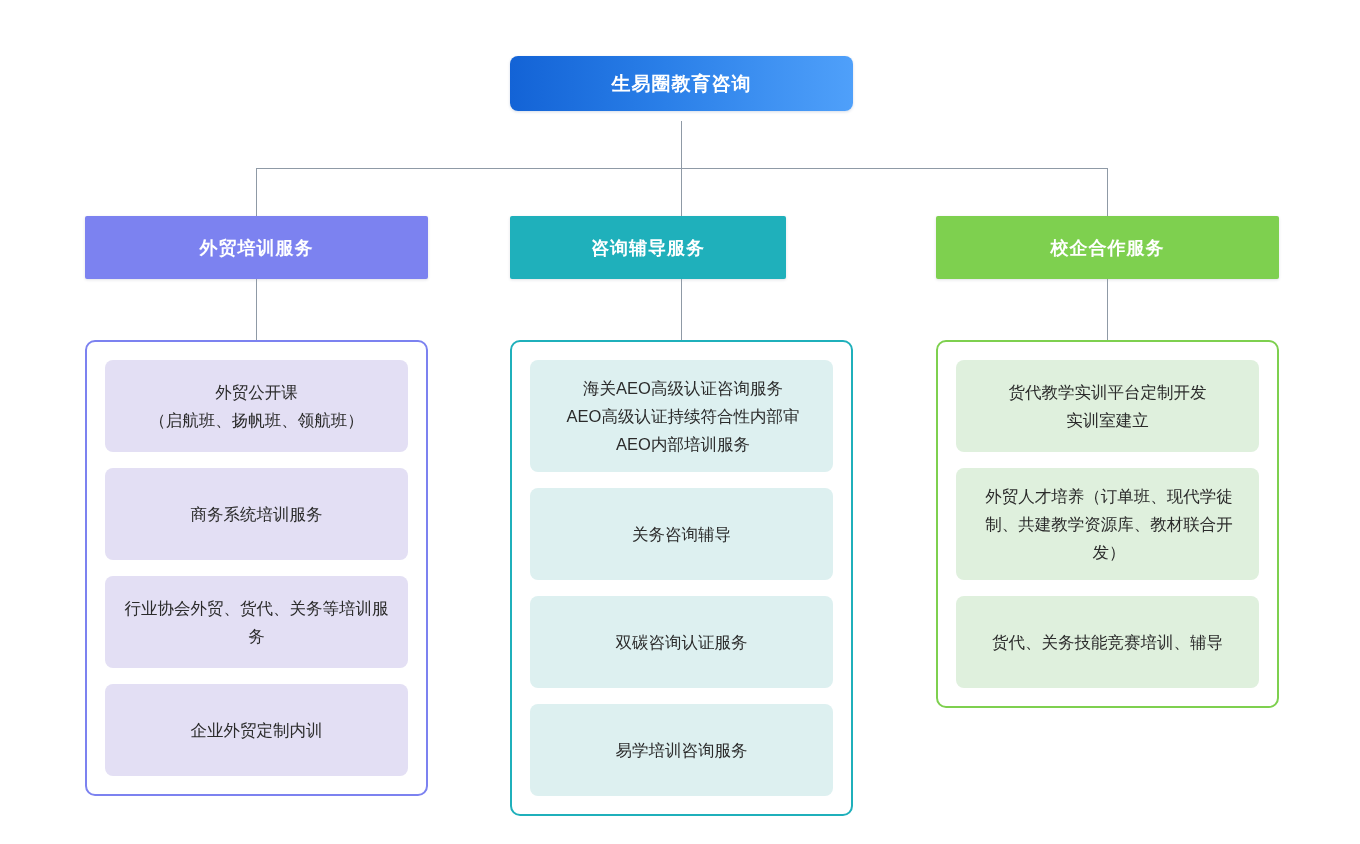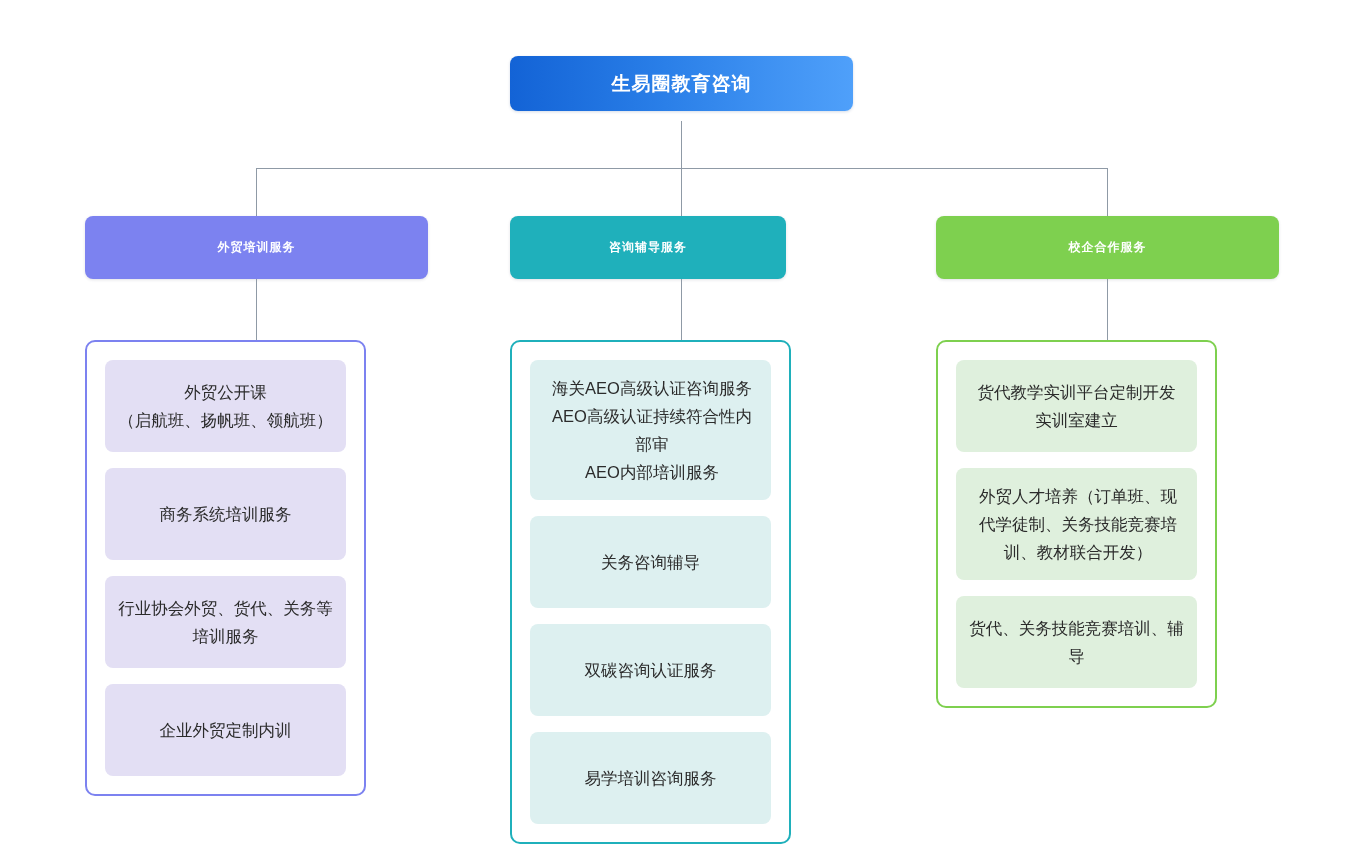--- a/index.html
+++ b/index.html
@@ -52,46 +52,46 @@
   .branch {
     position: absolute;
     top: 216px;
   }
   .branch-0 { left: 85px;  width: 343px; }
   .branch-1 { left: 510px; width: 276px; text-align: center; }
   .branch-2 { left: 936px; width: 343px; }
 
   .branch-header {
     height: 63px;
-    border-radius: 8px;
+    border-radius: 2px;
     display: flex;
     align-items: center;
     justify-content: center;
     color: #ffffff;
-    font-size: 12px;
+    font-size: 18px;
     font-weight: bold;
     letter-spacing: 1px;
     box-shadow: 0 1px 3px rgba(40,40,80,0.14);
   }
 
   .branch-stub {
     position: absolute;
     top: 279px;
     width: 1px;
     height: 61px;
     background: #8f9aa6;
   }
   .stub-0 { left: 256px; }
   .stub-1 { left: 681px; }
   .stub-2 { left: 1107px; }
 
   .branch-box {
     position: absolute;
     top: 340px;
-    width: 281px;
+    width: 343px;
     box-sizing: border-box;
     border: 2px solid #cccccc;
     border-radius: 10px;
     background: #ffffff;
     padding: 18px 18px;
     display: flex;
     flex-direction: column;
     gap: 16px;
   }
   .box-0 { left: 85px;  border-color: #7c82f0; }
@@ -168,17 +168,17 @@
 AEO高级认证持续符合性内部审
 AEO内部培训服务</div>
     <div class="leaf leaf-teal leaf-1line">关务咨询辅导</div>
     <div class="leaf leaf-teal leaf-1line">双碳咨询认证服务</div>
     <div class="leaf leaf-teal leaf-1line">易学培训咨询服务</div>
   </div>
 
   <div class="branch-box box-2">
     <div class="leaf leaf-green leaf-2line">货代教学实训平台定制开发
 实训室建立</div>
-    <div class="leaf leaf-green leaf-3line">外贸人才培养（订单班、现代学徒制、关务技能竞赛培训、教材联合开发）</div>
+    <div class="leaf leaf-green leaf-3line">外贸人才培养（订单班、现代学徒制、共建教学资源库、教材联合开发）</div>
     <div class="leaf leaf-green leaf-1line">货代、关务技能竞赛培训、辅导</div>
   </div>
 
 </div>
 
 </body></html>

